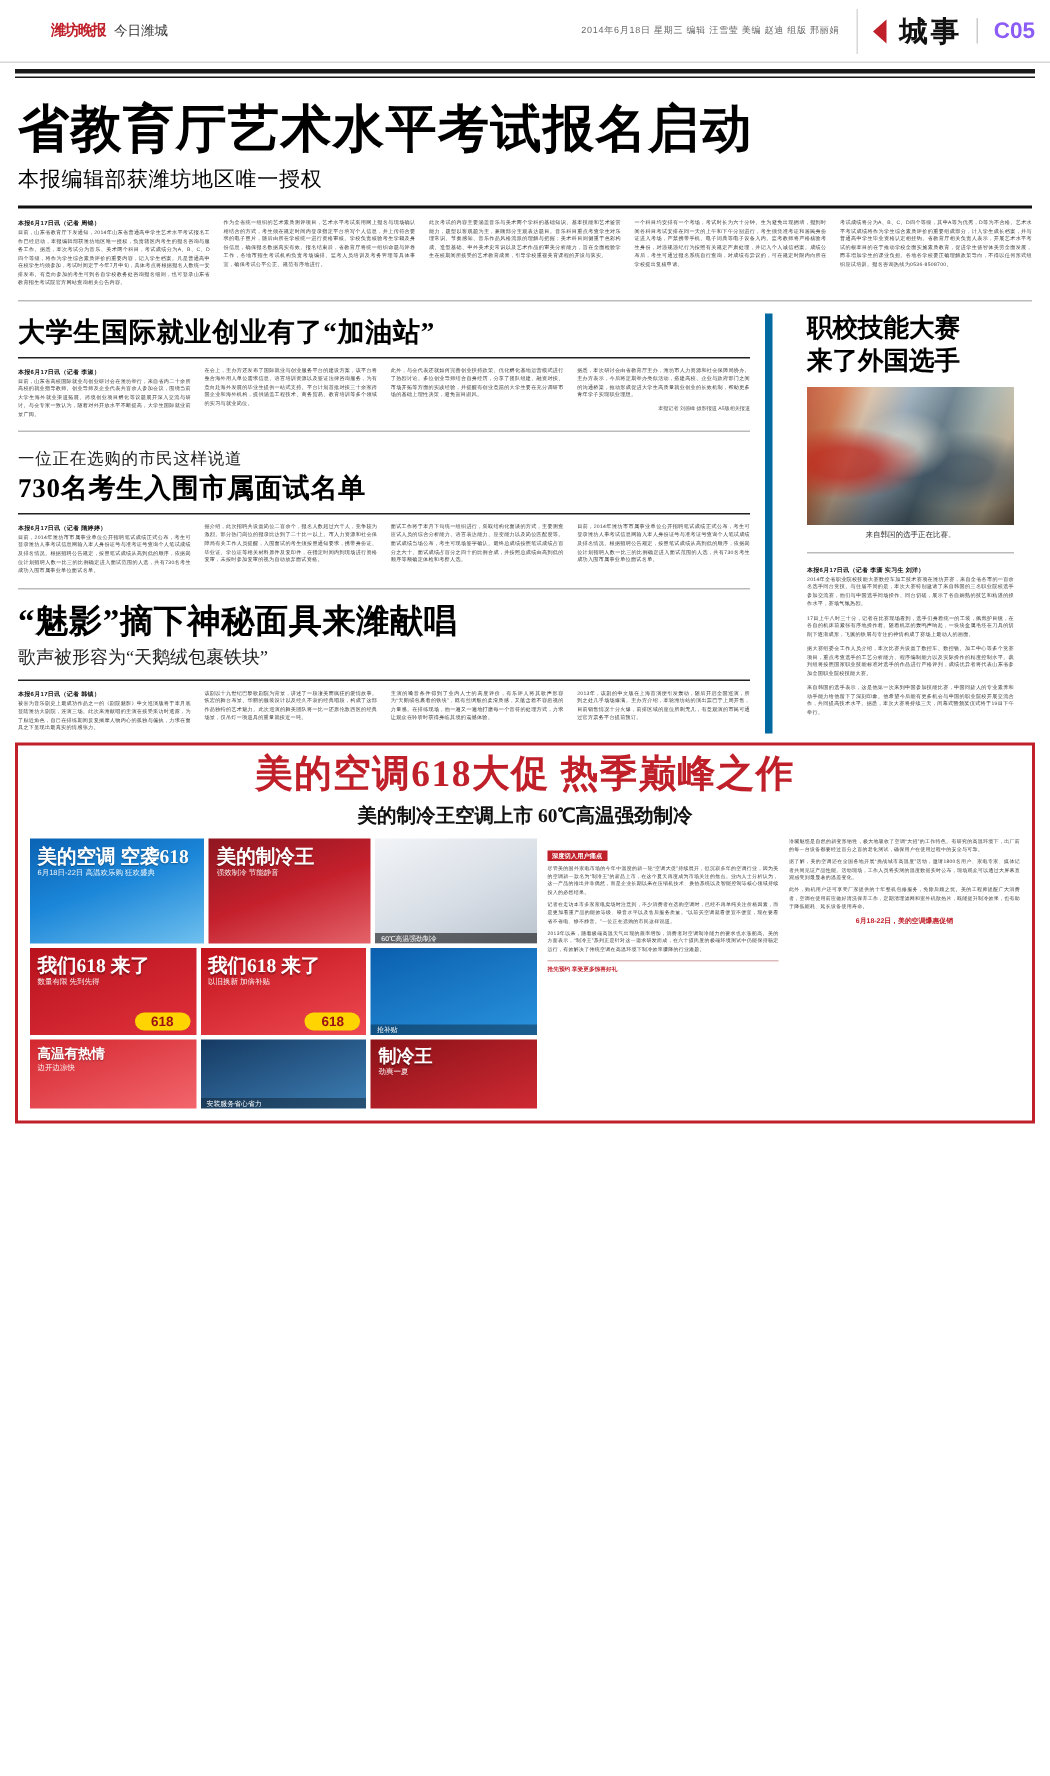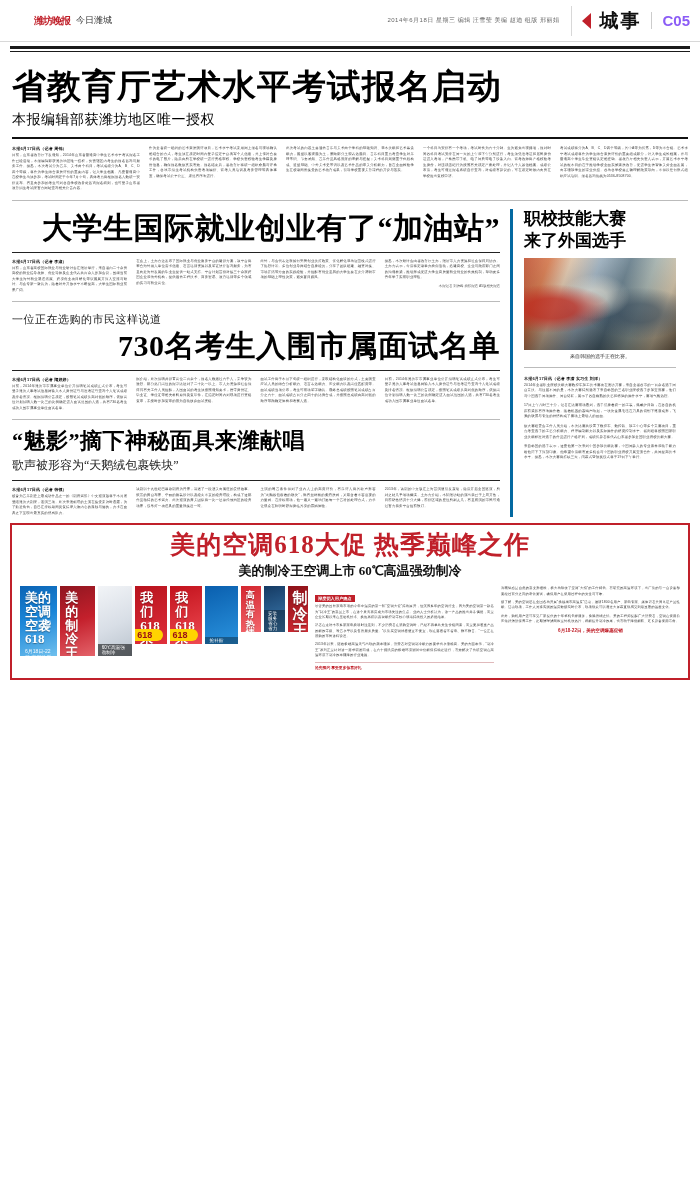--- a/index.html
+++ b/index.html
@@ -133,48 +133,47 @@
   
   .kicker {
     font-family: "Liberation Serif", serif;
     font-size: 11px;
     color: #222;
     margin: 10px 0 2px 0;
     letter-spacing: 0.5px;
   }
   .headline2 {
     font-family: "Liberation Serif", serif;
-    font-size: 30px;
+    font-size: 18px;
     font-weight: bold;
     color: #000;
     letter-spacing: 0.5px;
     line-height: 1.15;
     margin: 2px 0 6px 0;
-    text-align: right;
   }
   .headline3 {
     font-family: "Liberation Serif", serif;
     font-size: 22px;
     font-weight: bold;
     color: #000;
     letter-spacing: 0.5px;
     line-height: 1.15;
     margin: 2px 0 4px 0;
   }
   .subdeck {
     font-family: "Liberation Serif", serif;
     font-size: 12px;
     color: #222;
     margin: 2px 0 6px 0;
   }
 
   
   .grid { display: flex; gap: 10px; }
   .main-col { width: 488px; }
-  .rail { width: 166px; border-left: 3px solid #0369a1; padding-left: 11px; }
+  .rail { width: 166px; border-left: 5px solid #0369a1; padding-left: 23px; }
 
   .rail-title {
     font-family: "Liberation Serif", serif;
     font-size: 17px;
     font-weight: bold;
     line-height: 1.2;
     color: #000;
     margin-bottom: 2px;
   }
   .photo {
@@ -222,21 +221,21 @@
   }
   .ad-sub {
     font-family: "Liberation Serif", serif;
     font-size: 13px;
     font-weight: bold;
     color: #111;
     text-align: center;
     margin-top: 3px;
   }
   .ad-body { display: flex; gap: 7px; margin-top: 6px; }
-  .ad-art { width: 288px; display: flex; flex-direction: row; gap: 3px; }
+  .ad-art { width: 338px; display: flex; flex-direction: column; gap: 3px; }
   .ad-art-row { display: flex; gap: 3px; }
   .ad-tile { position: relative; overflow: hidden; color: #fff; }
   .tile-a {
     flex: 1.08; height: 70px;
     background: linear-gradient(160deg,#0b63b4 0%, #1b86d8 45%, #6fc0ee 100%);
   }
   .tile-b {
     flex: 1; height: 70px;
     background: linear-gradient(160deg,#8f1620 0%, #c4202c 50%, #e4636a 100%);
   }
@@ -481,21 +480,21 @@
 
         <div class="ad-art-row">
           <div class="ad-tile tile-g">
             <div class="tile-big" style="font-size:9px;">高温有热情</div>
             <div class="tile-small">边开边凉快</div>
           </div>
           <div class="ad-tile tile-h">
             <div class="tile-strip">安装服务省心省力</div>
           </div>
           <div class="ad-tile tile-i">
-            <div class="tile-big" style="font-size:15px;">制冷王</div>
+            <div class="tile-big" style="font-size:12px;">制冷王</div>
             <div class="tile-small">劲爽一夏</div>
           </div>
         </div>
       </div>
 
       <div class="ad-text">
         <div class="ad-col">
           <span class="ad-lead">深度切入用户痛点</span>
           <div class="txt">尽管美的国外家电市场的今年中温度的新一轮“空调大促”持续展开，但沉寂多年的空调行业，因为美的空调新一款名为“制冷王”的新品上市，在这个夏天再度成为市场关注的焦点。业内人士分析认为，这一产品的推出并非偶然，而是企业长期以来在压缩机技术、换热系统以及智能控制等核心领域持续投入的必然结果。</div>
           <div class="txt" style="margin-top:3px;">记者在走访本市多家家电卖场时注意到，不少消费者在选购空调时，已经不再单纯关注价格因素，而是更加看重产品的能效等级、噪音水平以及售后服务质量。“以前买空调就看便宜不便宜，现在要看省不省电、静不静音。”一位正在选购的市民这样说道。</div>

